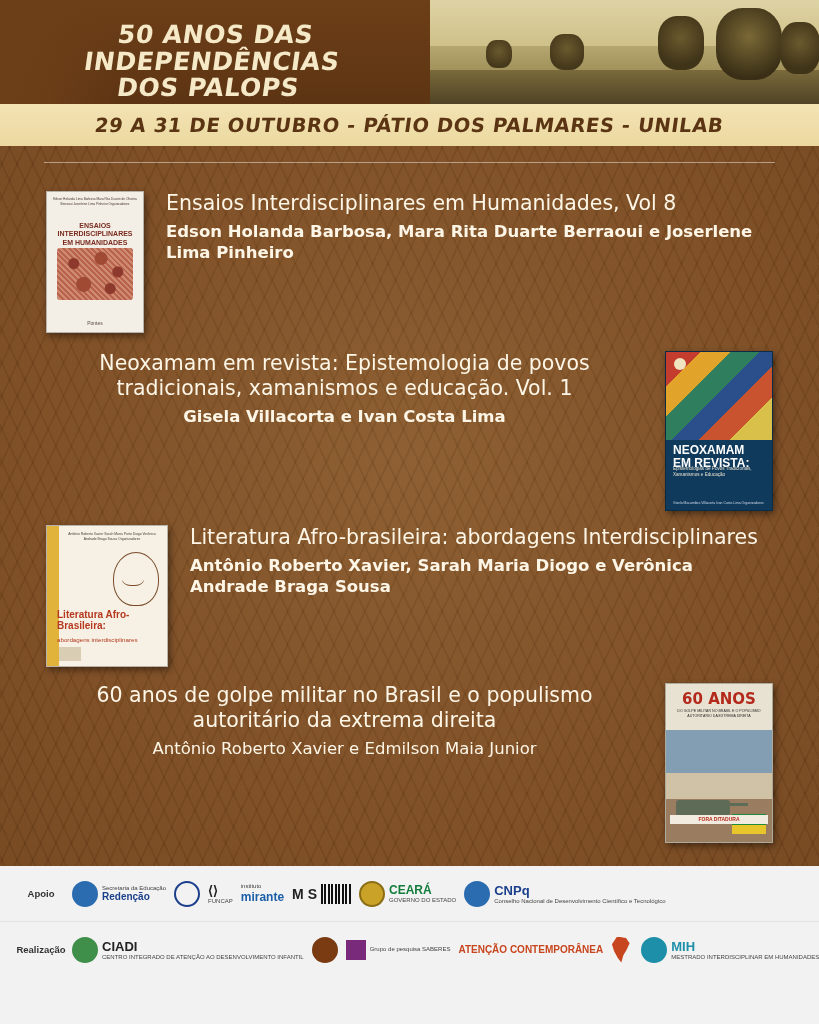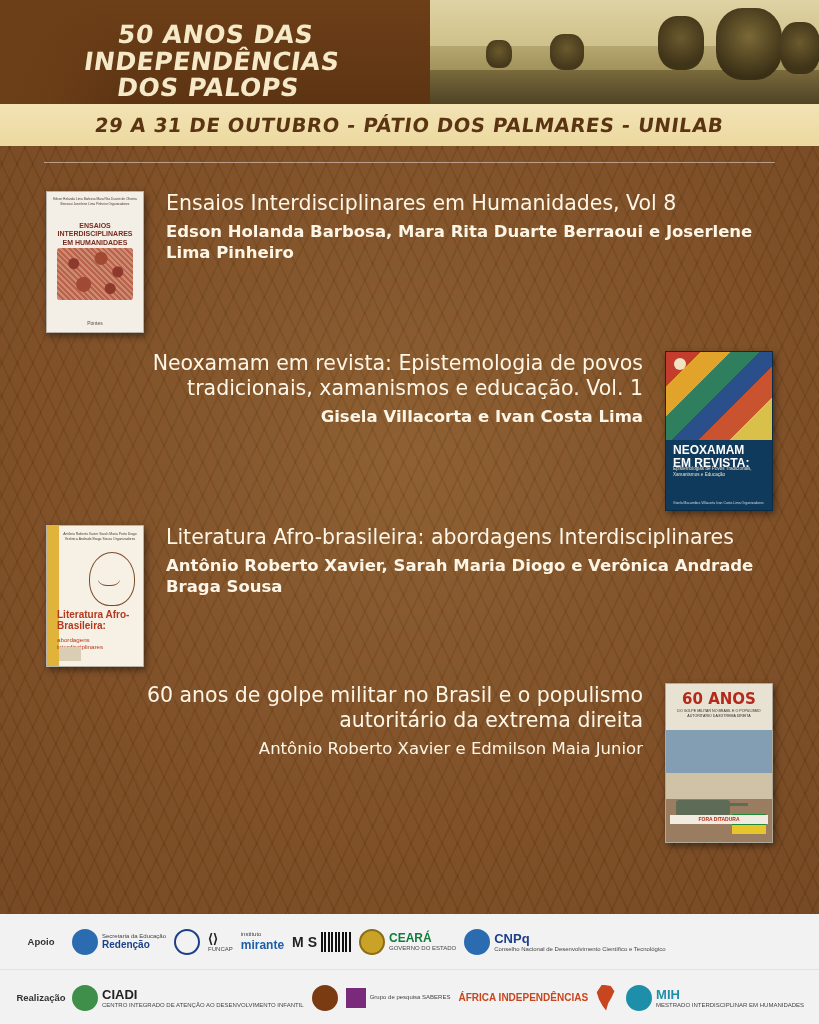--- a/index.html
+++ b/index.html
@@ -115,21 +115,21 @@
   .books{position:relative;padding:10px 0 0 0;}
   .row{
     display:flex;align-items:flex-start;
     margin-bottom:6px;
     padding:0 46px;
   }
   .row.left{flex-direction:row;}
   .row.right{flex-direction:row-reverse;}
   .row .txt{flex:1;}
   .row.left .txt{padding-left:22px;text-align:left;}
-  .row.right .txt{padding-right:22px;text-align:right;}
+  .row.right .txt{padding-right:22px;text-align:center;}
 
   .title{
     font-family:"DejaVu Sans", sans-serif;
     font-size:20.5px;line-height:1.22;color:#fdf6e6;
     font-weight:normal;
   }
   .authors{
     font-family:"DejaVu Sans", sans-serif;
     font-size:16.5px;line-height:1.25;color:#fdf6e6;
     margin-top:6px;font-weight:bold;
@@ -165,21 +165,21 @@
   .c2 .c2-art{position:absolute;top:0;left:0;right:0;height:56%;
     background:
       linear-gradient(135deg,#c43c2e 0 18%, #e2a32a 18% 33%, #2f7f5e 33% 48%, #2a4f8a 48% 62%, #c8532e 62% 78%, #d9c04a 78% 100%),
       #333;}
   .c2 .c2-moon{position:absolute;top:6px;left:8px;width:12px;height:12px;border-radius:50%;background:#f0e4c0;}
   .c2 .c2-title{position:absolute;top:58%;left:7px;right:7px;color:#fff;font-size:12px;font-weight:bold;line-height:1.12;}
   .c2 .c2-sub{position:absolute;top:72%;left:7px;right:7px;color:#e6e0cf;font-size:4.6px;line-height:1.3;}
   .c2 .c2-foot{position:absolute;bottom:4px;left:7px;right:7px;color:#cfd8e4;font-size:3.4px;line-height:1.4;}
 
   
-  .c3{background:#f6f1e4;}
+  .c3{background:#f6f1e4;padding-left:24px;}
   .c3 .c3-band{position:absolute;top:0;left:0;width:12px;height:100%;background:#e2b33a;}
   .c3 .c3-top{position:absolute;top:6px;left:16px;right:6px;font-size:3.4px;color:#4a4038;line-height:1.6;text-align:center;}
   .c3 .c3-face{position:absolute;top:26px;right:8px;width:44px;height:52px;
     border:1.4px solid #7a4a2a;border-radius:50% 50% 45% 45%;}
   .c3 .c3-face:after{content:"";position:absolute;left:8px;top:16px;width:22px;height:16px;border-bottom:1.4px solid #7a4a2a;border-radius:0 0 40% 40%;}
   .c3 .c3-title{position:absolute;top:84px;left:10px;right:8px;font-size:10px;font-weight:bold;color:#b5381f;line-height:1.08;}
   .c3 .c3-sub{position:absolute;top:110px;left:10px;right:8px;font-size:6.2px;color:#b5381f;}
   .c3 .c3-foot{position:absolute;bottom:5px;left:12px;width:22px;height:14px;background:#d9cdb4;}
 
   
@@ -190,21 +190,21 @@
     background:
       linear-gradient(180deg, rgba(120,150,175,.9) 0 38%, rgba(205,190,160,.9) 38% 62%, rgba(150,120,90,.95) 62% 100%);}
   .c4 .c4-tank{position:absolute;bottom:26px;left:10px;width:54px;height:16px;background:#5d6b57;border-radius:3px;}
   .c4 .c4-tank:after{content:"";position:absolute;right:-18px;top:3px;width:26px;height:3px;background:#5d6b57;}
   .c4 .c4-flag{position:absolute;bottom:8px;right:6px;width:34px;height:20px;background:linear-gradient(180deg,#1f8a3a 0 55%,#e8c52a 55% 100%);}
   .c4 .c4-band{position:absolute;bottom:18px;left:4px;right:4px;height:9px;background:#f2ece0;}
   .c4 .c4-band span{display:block;text-align:center;font-size:5px;font-weight:bold;color:#b32a1c;line-height:9px;}
 
   
   .footer{
-    position:absolute;left:0;bottom:0;width:819px;height:110px;
+    position:absolute;left:0;bottom:0;width:819px;height:158px;
     background:#f2f2f2;
   }
   .foot-row{
     display:flex;align-items:center;height:55px;padding-left:10px;
   }
   .foot-row + .foot-row{border-top:1px solid #e2e2e2;}
   .foot-label{
     width:62px;flex:0 0 62px;text-align:center;
     font-size:9.5px;color:#333;font-weight:bold;
   }
@@ -411,21 +411,21 @@
         </div>
 
         <div class="logo">
           <div class="sq"></div>
           <div class="logo-txt sm">Grupo de pesquisa
 SABERES</div>
         </div>
 
         <div class="logo">
           <div>
-            <div class="logo-txt" style="color:#c8461f;font-size:10px">ÁFRICA INDEPENDÊNCIAS</div>
+            <div class="logo-txt" style="color:#c8461f;font-size:10px">ATENÇÃO CONTEMPORÂNEA</div>
           </div>
           <div class="africa"></div>
         </div>
 
         <div class="logo">
           <div class="circle" style="background:#1e8fa8;border-color:#1e8fa8"></div>
           <div>
             <div class="logo-txt" style="color:#1e8fa8;font-size:13px">MIH</div>
             <div class="logo-txt sm">MESTRADO INTERDISCIPLINAR EM HUMANIDADES</div>
           </div>

